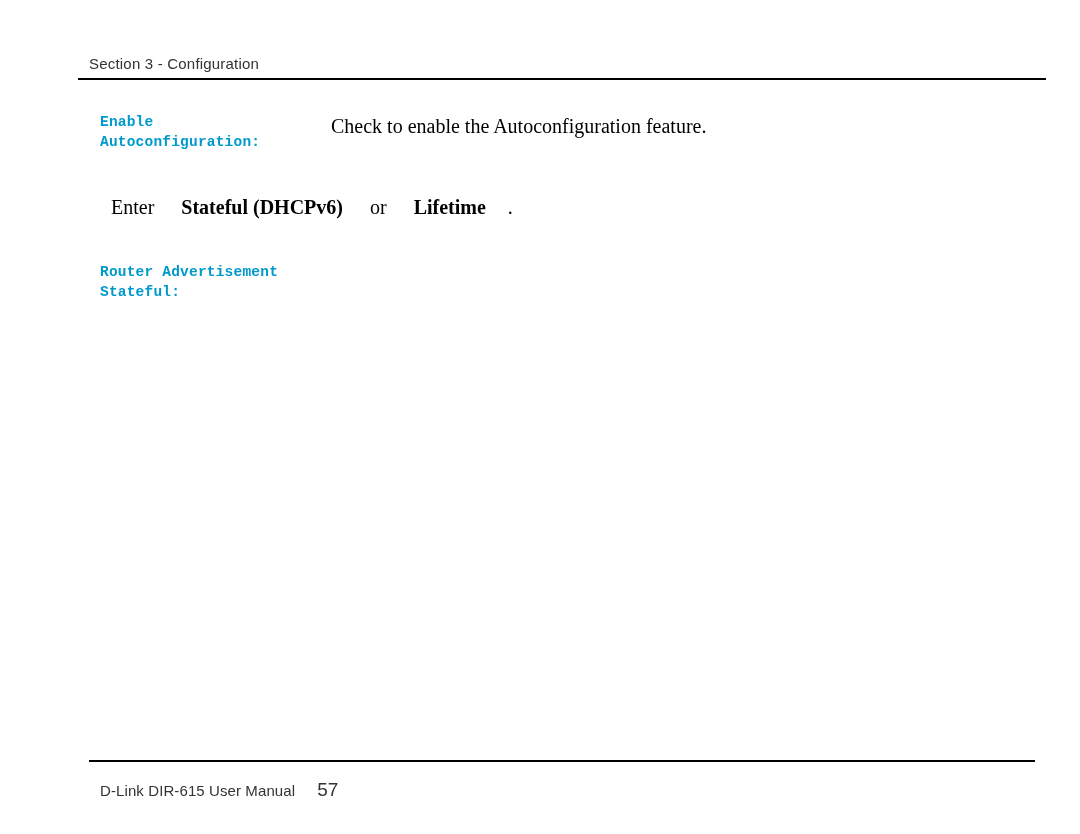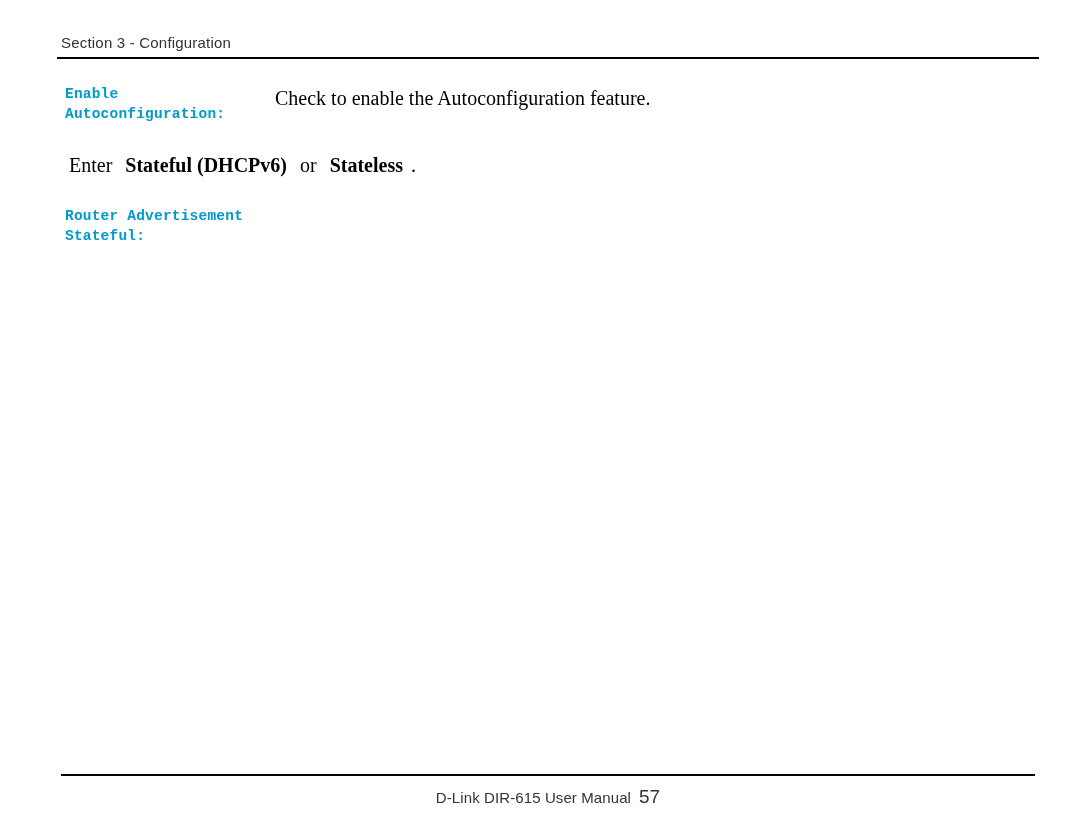--- a/index.html
+++ b/index.html
@@ -1,16 +1,16 @@
 <!DOCTYPE html>
 <html><head>
   <meta charset="utf-8">
   <style>
     * {
-      margin: 4px;
+      margin: 11px;
       padding: 0;
       box-sizing: border-box;
     }
     body {
       width: 1080px;
       height: 834px;
       font-family: Arial, Helvetica, sans-serif;
       background: #ffffff;
       position: relative;
       padding: 22px 45px 22px 45px;
@@ -56,21 +56,21 @@
     .footer {
       position: absolute;
       bottom: 22px;
       left: 45px;
       right: 45px;
     }
     .footer-line {
       border-top: 2px solid #000000;
       padding-top: 6px;
       display: flex;
-      justify-content: center;
+      justify-content: flex-start;
       align-items: baseline;
     }
     .footer-left {
       font-size: 15px;
       color: #333333;
       font-family: "Helvetica Neue", Arial, sans-serif;
       letter-spacing: 0.1px;
     }
     .footer-right {
       font-size: 19px;
@@ -89,21 +89,21 @@
 
   <div class="definition-row">
     <div class="definition-label">Enable Autoconfiguration:</div>
     <div class="definition-value">
       <span>Check to enable the Autoconfiguration feature.</span>
     </div>
   </div>
 
   <div class="definition-row">
     <div class="definition-value">
-      <span>Enter </span><span class="bold">Stateful (DHCPv6)</span><span> or </span><span class="bold">Stateless</span><span>.</span>
+      <span>Enter </span><span class="bold">Stateful (DHCPv6)</span><span> or </span><span class="bold">Lifetime</span><span>.</span>
     </div>
   </div>
 
   <div class="definition-row">
     <div class="definition-label">Router Advertisement Stateful:</div>
   </div>
 
 </div>
 
 <div class="footer">

